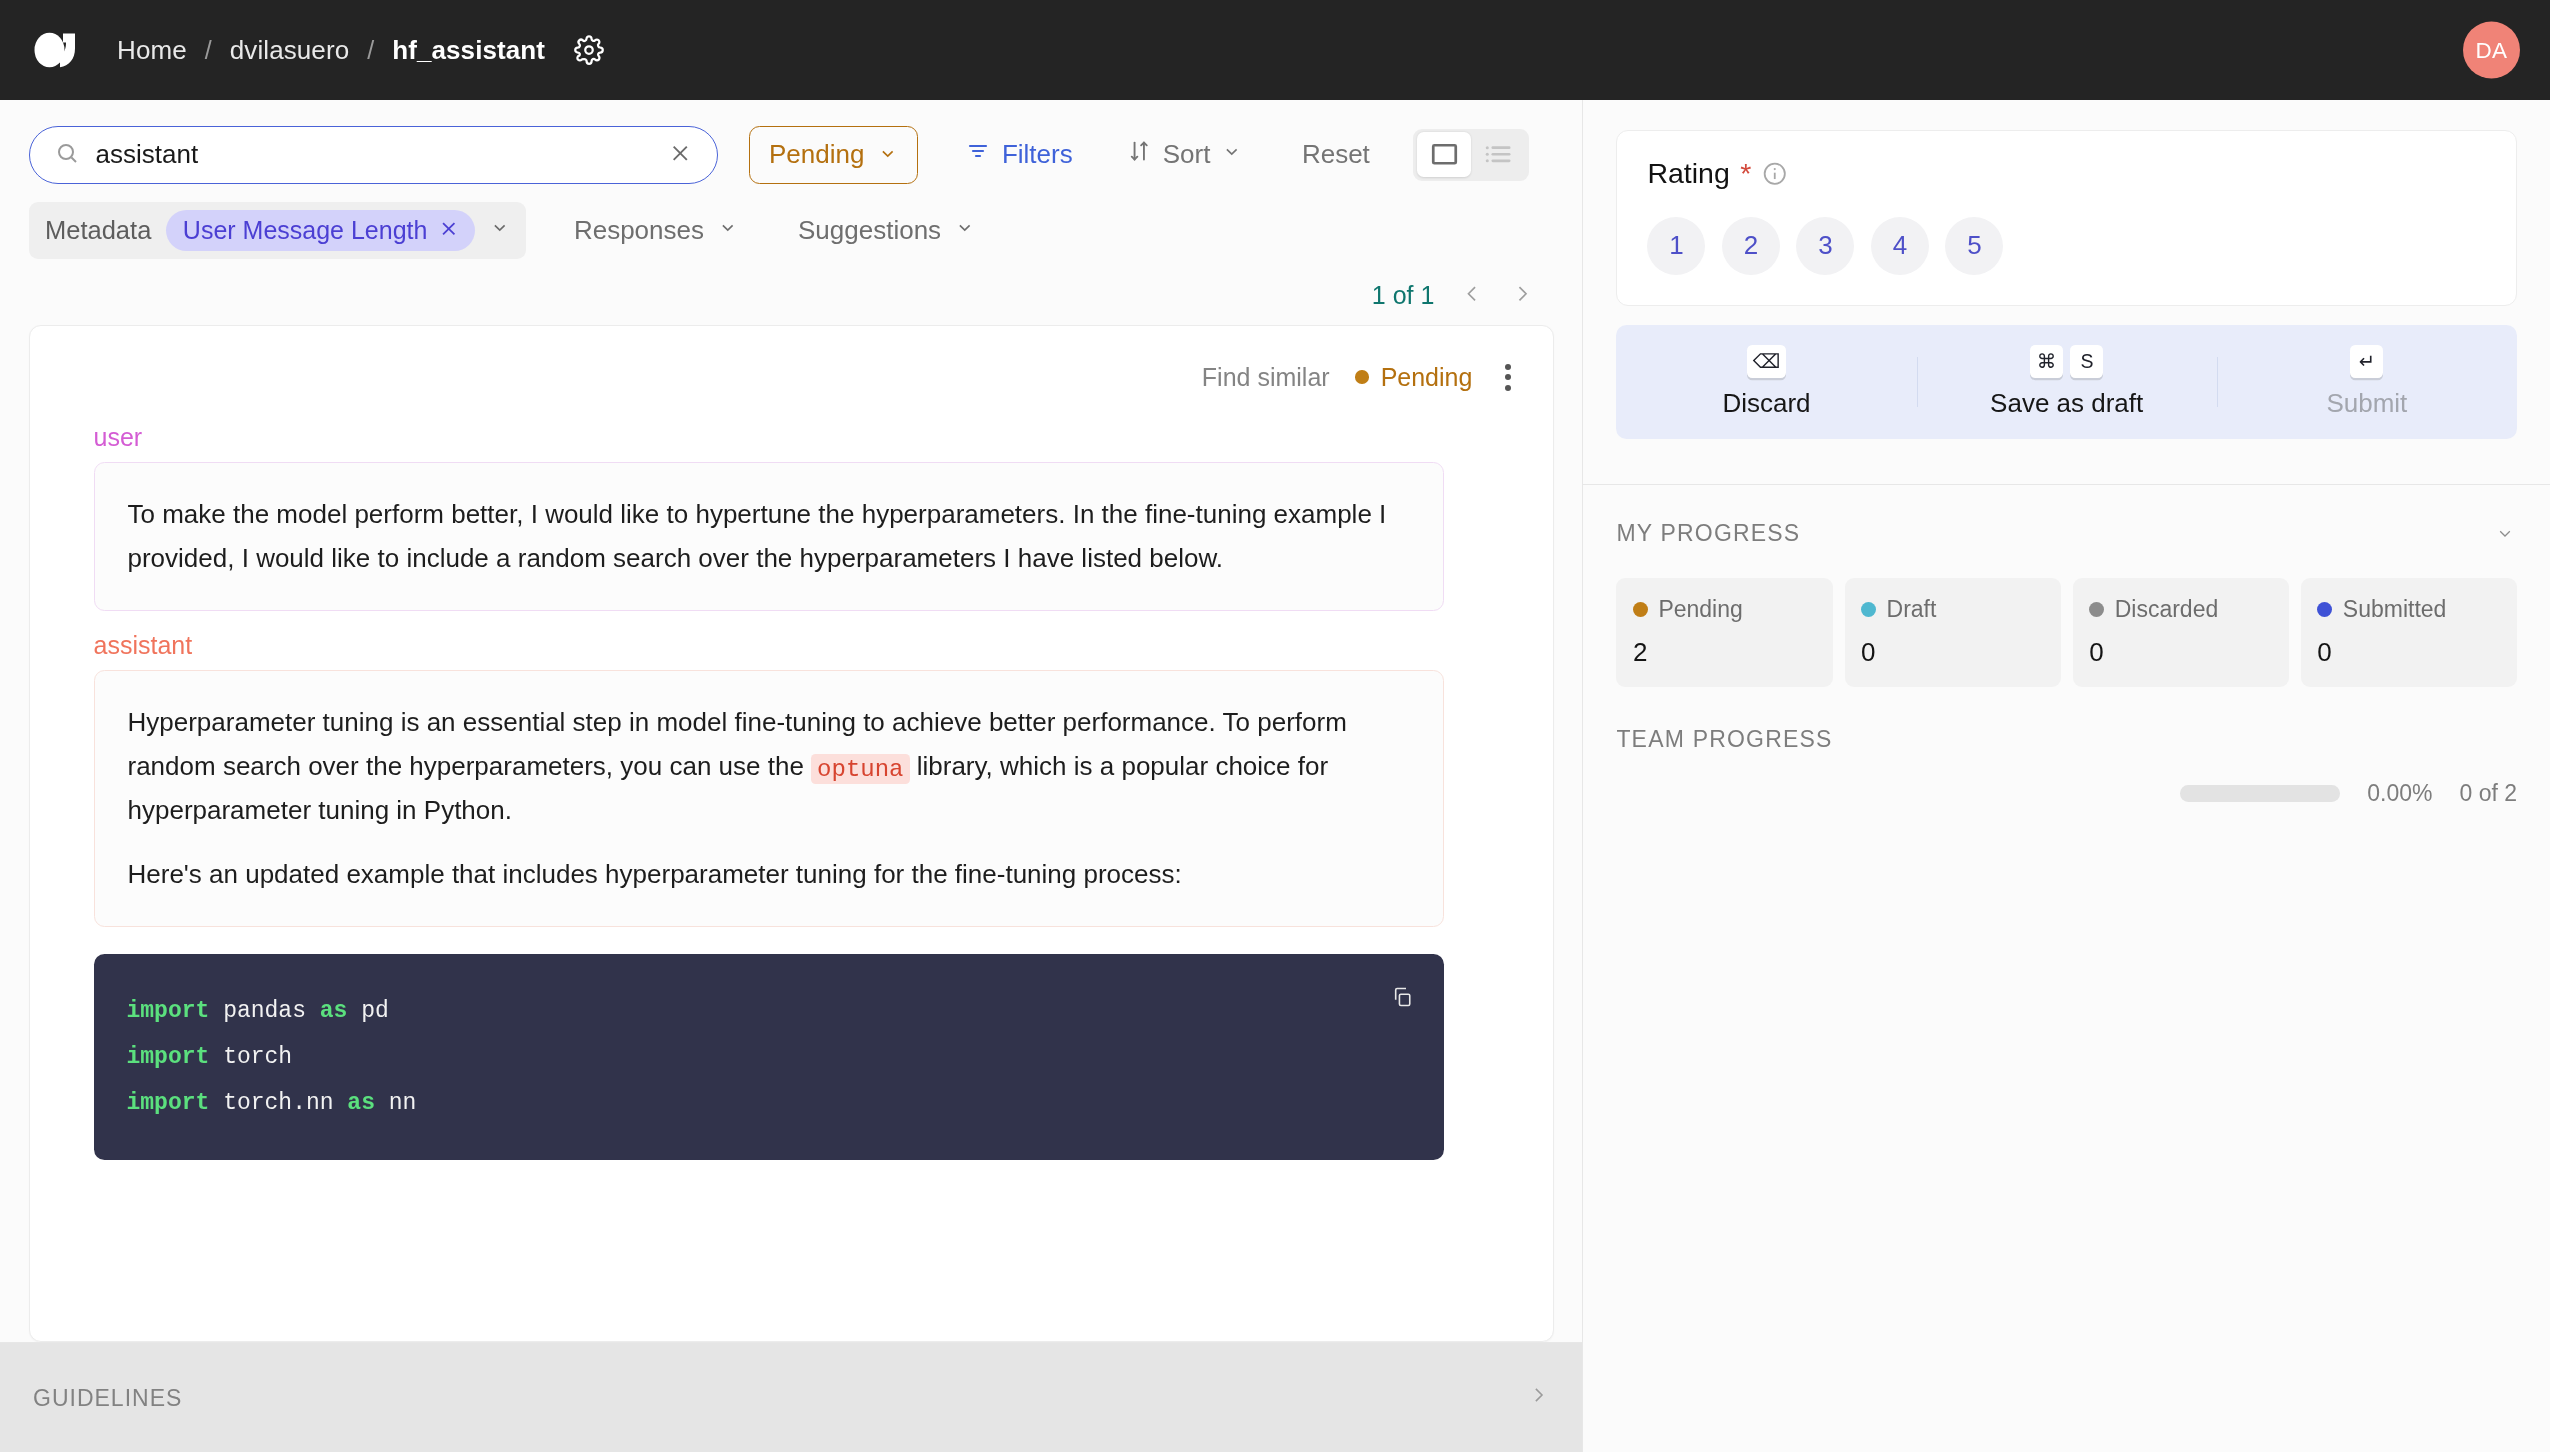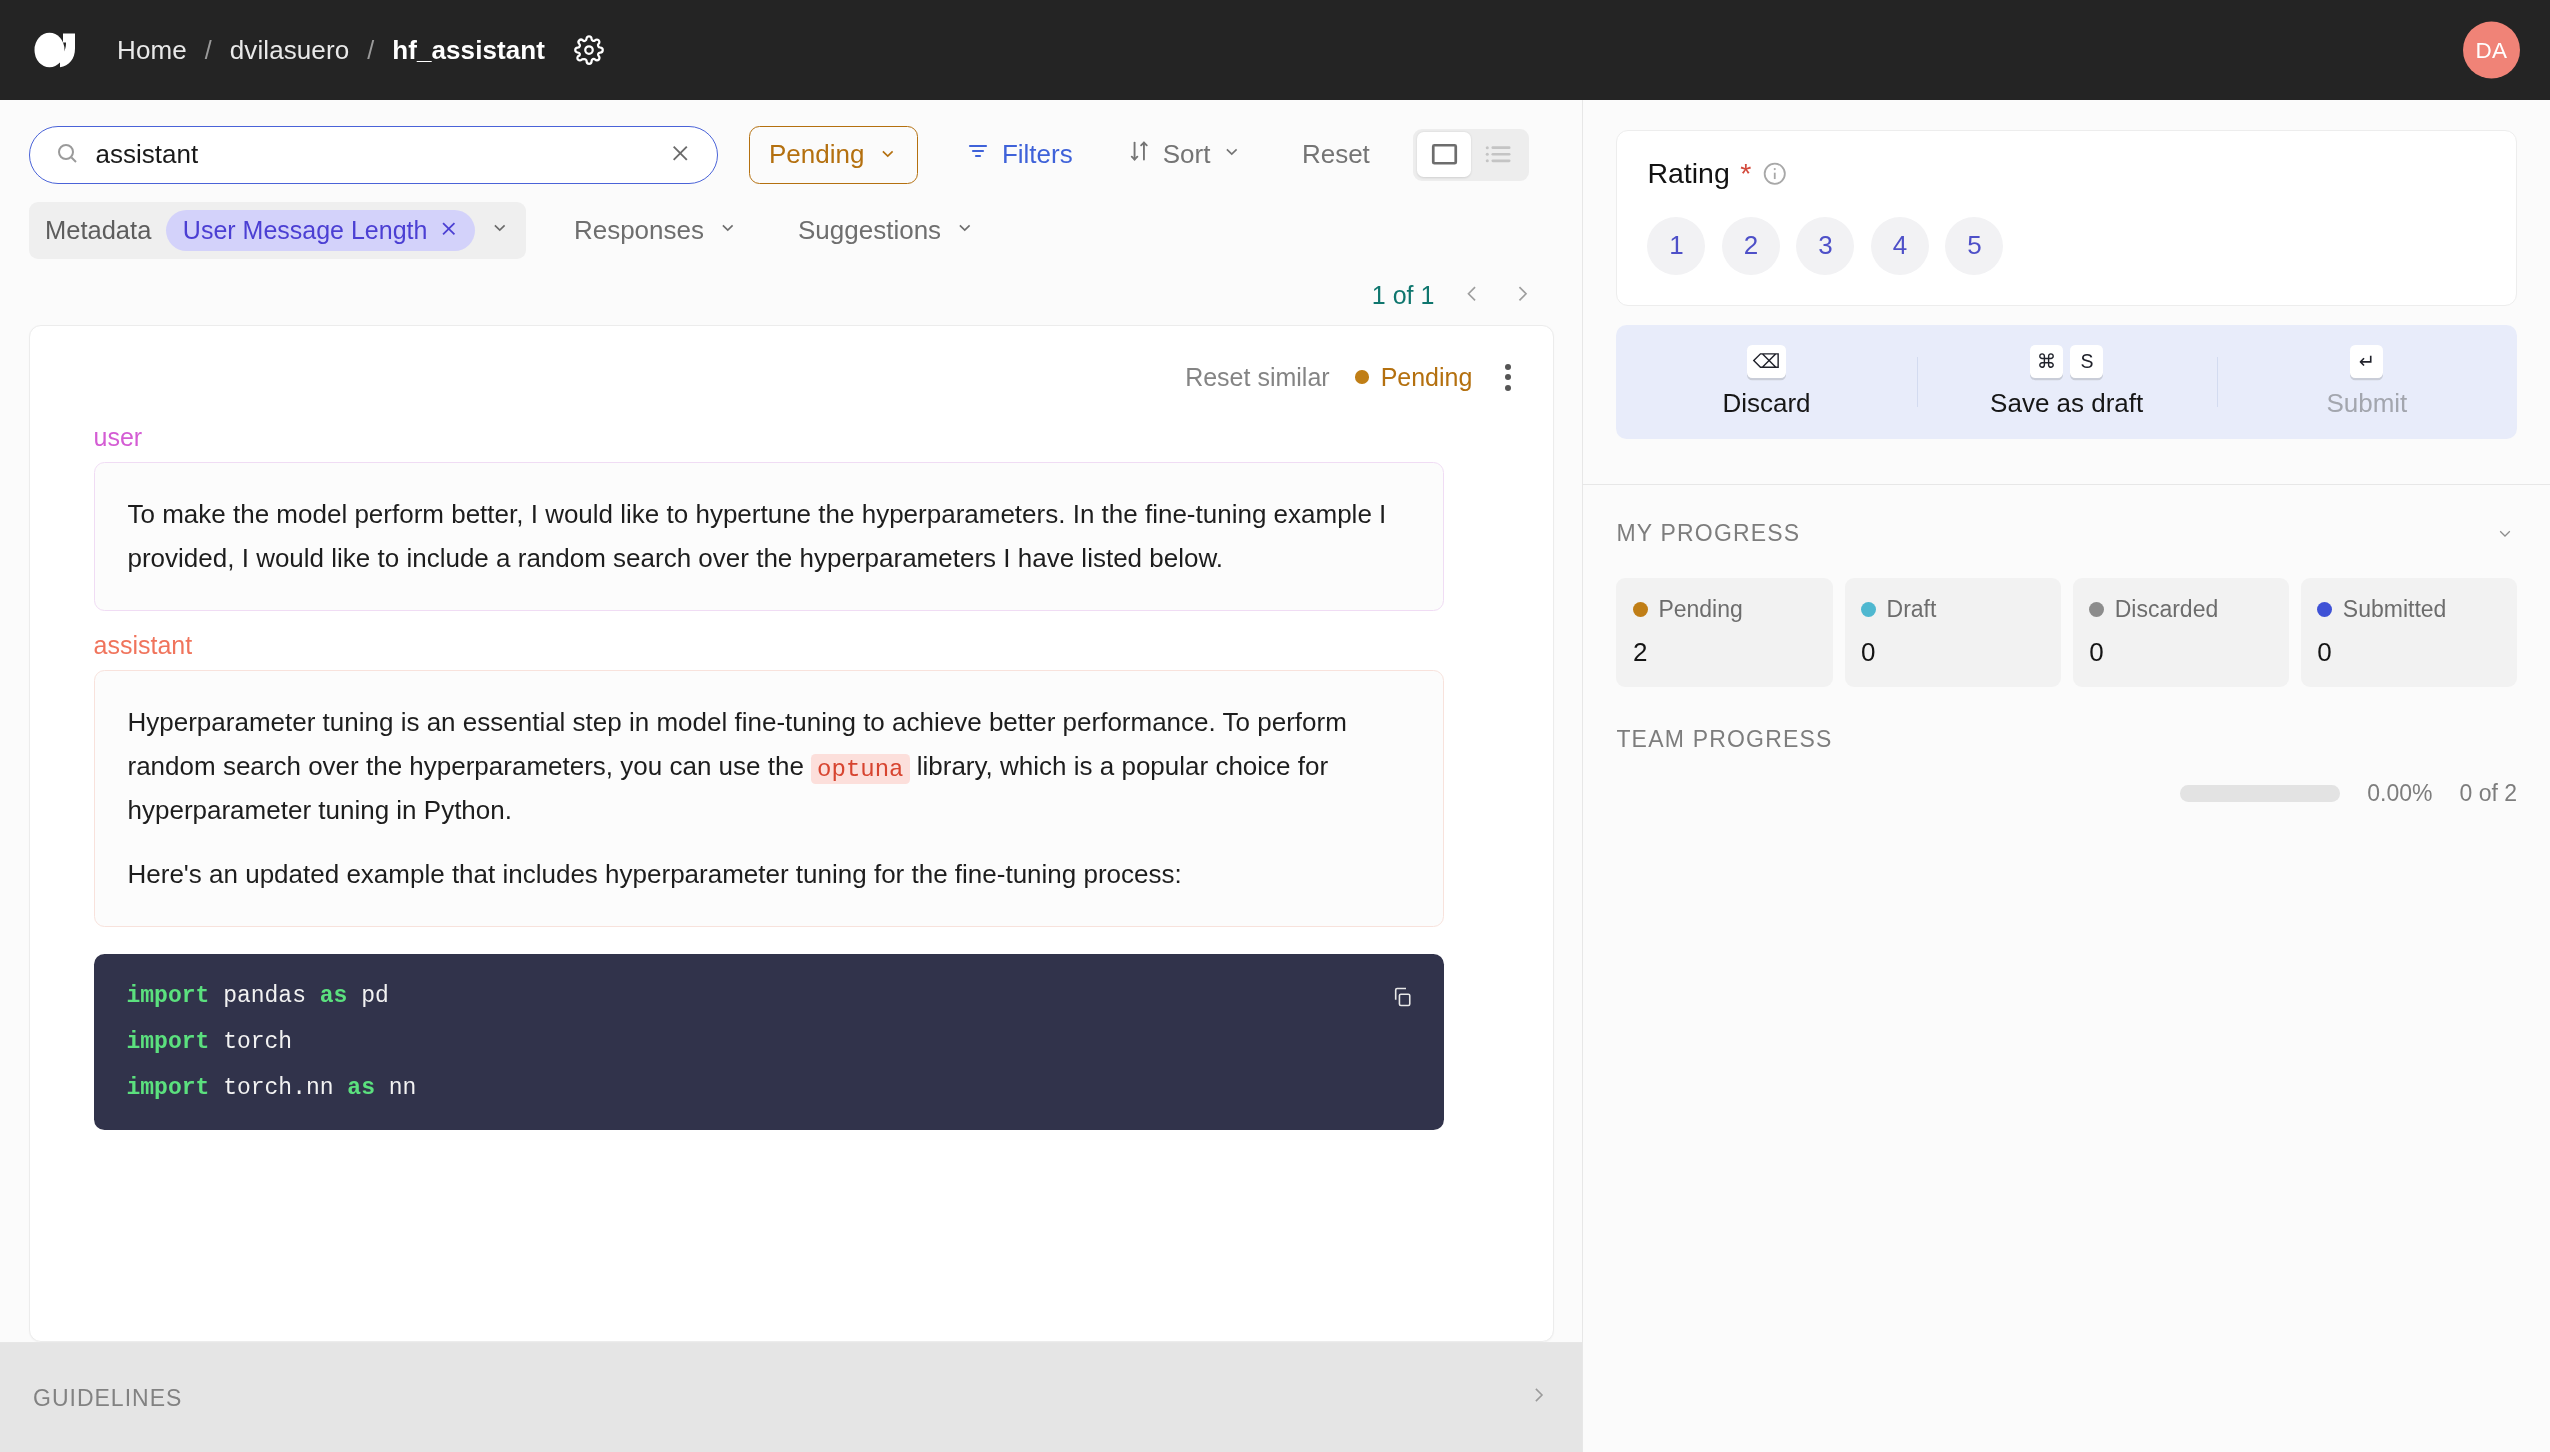--- a/index.html
+++ b/index.html
@@ -102,21 +102,21 @@
   }
   .bubble.user { border: 0.7px solid #f0dcf4; }
   .bubble.assistant { border: 0.7px solid #f8e2dc; }
   .bubble p + p { margin-top: 19.5px; }
   code.inline {
     background: #fcdfdb; color: #d7442f; border-radius: 4.5px; padding: 1.5px 6px;
     font-family: "Liberation Mono", monospace; font-size: 24px;
   }
   .codeblock {
     margin: 27px 75px 0 30px; background: #31334b; border-radius: 10.5px;
-    padding: 19px 33px; position: relative; color: #f2f2f2;
+    padding: 34px 33px; position: relative; color: #f2f2f2;
     font-family: "Liberation Mono", monospace; font-size: 23px; line-height: 2.0;
     white-space: pre;
   }
   .codeblock .kw { color: #5be07e; font-weight: 700; }
   .copy-icon { position: absolute; right: 30px; top: 25.5px; }
 
   
   .guidelines {
     height: 111px; border-top: 1.5px solid #e7e7e7; display: flex; align-items: center;
     justify-content: space-between; padding: 0 33px; background: #e5e5e5;
@@ -330,21 +330,21 @@
       <span class="pager-arrow">
         <svg width="22.5" height="25.5" viewBox="0 0 24 24" fill="none" stroke="#9e9e9e" stroke-width="1.8">
             <polyline points="9 5 16 12 9 19"></polyline>
           </svg>
       </span>
     </div>
 
     <div class="record-wrap">
       <div class="record">
         <div class="rec-head">
-          <span class="find-similar">Reset similar</span>
+          <span class="find-similar">Find similar</span>
           <span class="rec-status">
             <i class="status-dot"></i>
             <span>Pending</span>
           </span>
           <span class="kebab">
               <i></i>
               <i></i>
               <i></i>
             </span>
         </div>

